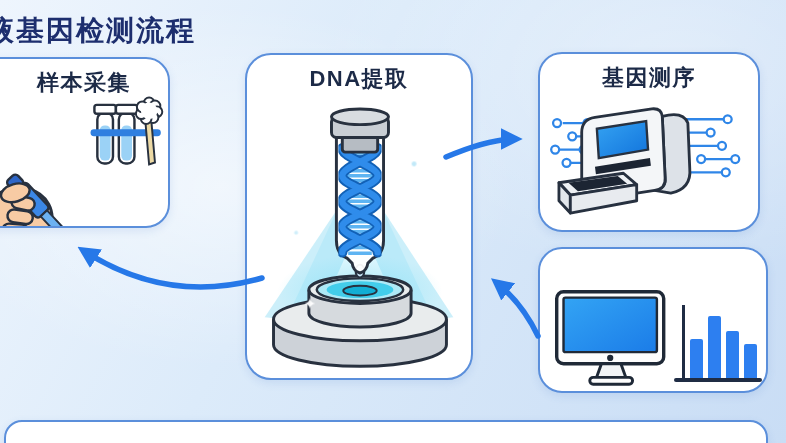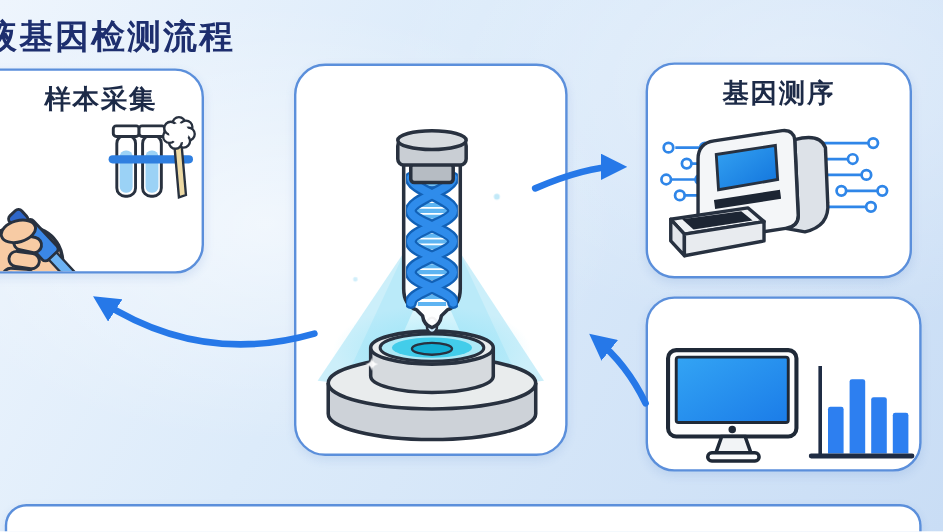--- a/index.html
+++ b/index.html
@@ -87,20 +87,21 @@
           <rect x="31" y="169" width="26" height="13" rx="6.5" transform="rotate(4 44 175)"></rect>
           <rect x="26" y="183" width="24" height="12" rx="6"></rect>
           <ellipse cx="44" cy="137" rx="15" ry="9" transform="rotate(-16 44 137)"></ellipse>
         </g>
         <path d="M-8,196 Q8,188 26,196 Q34,216 24,238 L-8,246 Z" fill="#ffffff" stroke="#28313f" stroke-width="3"></path>
       </g>
     </svg>
   </div>
 
   <div class="panel panel-dna">
+    <h2>DNA提取</h2>
     <svg class="illus" viewBox="0 0 228 327">
       <defs>
         <radialGradient id="glow" cx="50%" cy="50%" r="50%">
           <stop offset="0%" stop-color="#7fe0f6" stop-opacity=".55"></stop>
           <stop offset="100%" stop-color="#7fe0f6" stop-opacity="0"></stop>
         </radialGradient>
         <clipPath id="tubeclip">
             <rect x="93" y="77" width="44" height="140"></rect>
           </clipPath>
         <path id="star" d="M0,-10 Q1.5,-1.5 10,0 Q1.5,1.5 0,10 Q-1.5,1.5 -10,0 Q-1.5,-1.5 0,-10 Z"></path>

